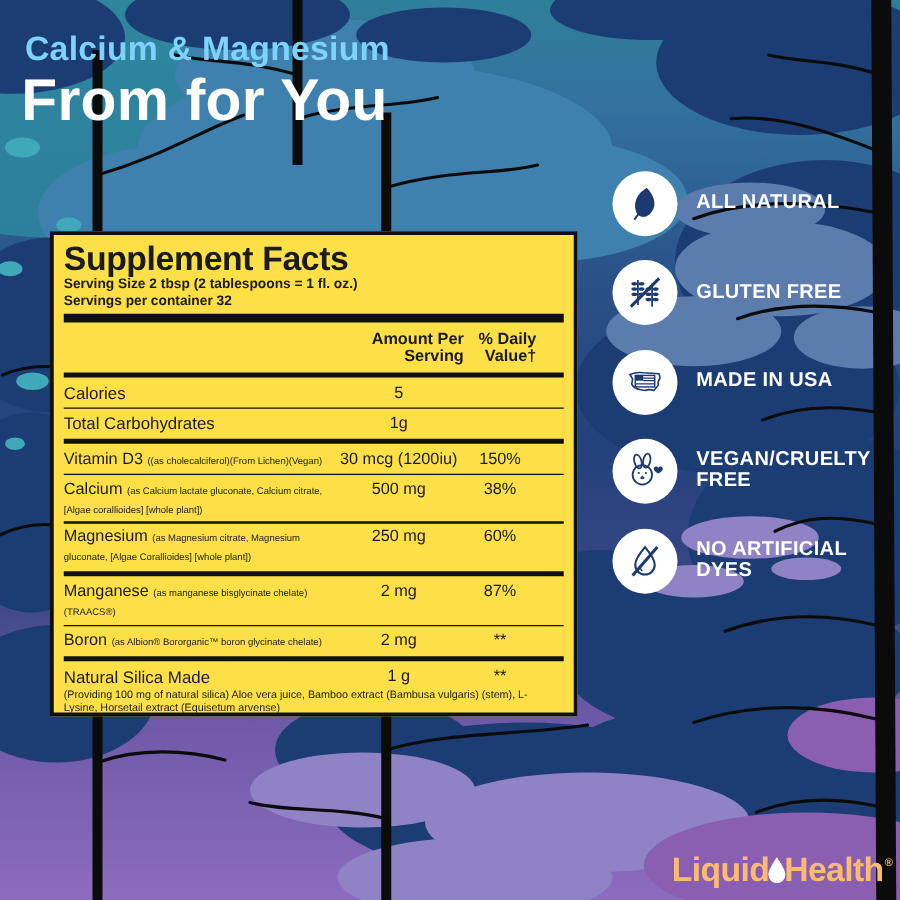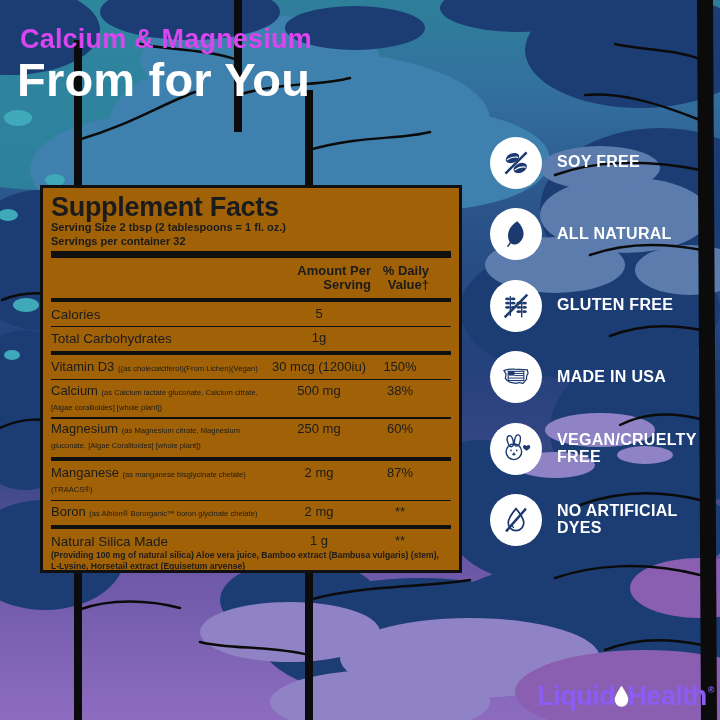--- a/index.html
+++ b/index.html
@@ -8,52 +8,52 @@
   .bg{position:absolute;inset:0;}
 
   
   .eyebrow{position:absolute;left:20px;top:24px;font-size:27px;font-weight:700;
            letter-spacing:.2px;}
   .hero-title{position:absolute;left:17px;top:52px;font-size:47px;font-weight:800;
               color:#fff;letter-spacing:.2px;}
 
   
   .panel{position:absolute;left:40px;top:185px;width:422px;height:388px;
-         background:#a16207;border:3px solid #101010;box-sizing:border-box;
+         background:#fde047;border:3px solid #101010;box-sizing:border-box;
          padding:4px 8px 4px 8px;color:#1b1b1b;overflow:hidden;}
   .panel .title{font-size:27px;font-weight:800;letter-spacing:-.3px;line-height:1.05;
                 margin-top:1px;}
   .panel .serv{font-size:11px;font-weight:700;line-height:1.22;}
   .bar{background:#101010;margin:3px 0;}
   .bar.t{height:7px;} .bar.m{height:4px;} .bar.s{height:1.6px;margin:1.5px 0;}
   .cols{display:flex;align-items:flex-start;padding:3px 0 2px 0;}
   .cols .spacer-name{flex:1;}
   .colhead{font-size:13px;font-weight:700;line-height:1.1;text-align:right;}
   .c-amt{width:104px;} .c-dv{width:58px;} .c-end{width:22px;}
   .nrow{padding:2px 0;}
   .nrow .main{display:flex;align-items:flex-start;}
   .nname{flex:1;font-size:13px;line-height:1.15;padding-right:2px;}
   .nname .det{font-size:7.6px;letter-spacing:0;color:#1b1b1b;}
   .nval{width:104px;text-align:center;font-size:13px;line-height:1.15;}
   .ndv{width:58px;text-align:center;font-size:13px;line-height:1.15;}
   .nend{width:22px;}
-  .sub{font-size:8.6px;line-height:1.3;padding:1px 2px 0 0;font-weight:bold;}
+  .sub{font-size:8.6px;line-height:1.3;padding:1px 2px 0 0;}
 
   
   .badges{position:absolute;left:490px;top:127px;width:225px;}
   .badge{display:flex;align-items:center;height:71.5px;}
   .bcirc{width:52px;height:52px;border-radius:50%;background:#fff;flex:0 0 52px;
          display:flex;align-items:center;justify-content:center;}
   .bcirc svg{width:34px;height:34px;display:block;}
   .blabel{color:#fff;font-size:16px;font-weight:800;letter-spacing:.3px;
           margin-left:15px;line-height:1.05;}
 
   
   .logo{position:absolute;right:6px;bottom:8px;display:flex;align-items:baseline;
-        color:#8b5cf6;font-weight:800;font-size:27px;letter-spacing:-.5px;margin-left:36px;}
+        color:#fdba74;font-weight:800;font-size:27px;letter-spacing:-.5px;margin-left:36px;}
   .logo svg{width:17px;height:24px;margin:0 -3px 0 -2px;position:relative;top:3px;}
   .logo .reg{font-size:9px;font-weight:700;position:relative;top:-12px;margin-left:1px;}
 </style>
 </head>
 <body>
 
 <div class="stage">
 
   <svg class="bg" viewBox="0 0 720 720" aria-hidden="true">
     <defs>
@@ -140,21 +140,21 @@
       <path d="M700 170 C640 158 590 162 555 175"></path>
       <path d="M702 250 C650 240 615 246 590 255"></path>
       <path d="M702 330 C660 322 630 328 610 336"></path>
       <path d="M704 420 C665 410 640 415 620 425"></path>
       <path d="M700 500 C650 488 610 494 580 505"></path>
       <path d="M700 575 C640 560 590 566 555 578"></path>
       <path d="M702 645 C660 636 630 640 605 650"></path>
     </g>
   </svg>
 
-  <div class="eyebrow" style="color:#d946ef">Calcium &amp; Magnesium</div>
+  <div class="eyebrow" style="color:#7dd3fc">Calcium &amp; Magnesium</div>
   <div class="hero-title">From for You</div>
 
   <div class="panel">
     <div class="title">Supplement Facts</div>
     <div class="serv">Serving Size 2 tbsp (2 tablespoons = 1 fl. oz.)</div>
     <div class="serv">Servings per container 32</div>
     <div class="bar t"></div>
 
     <div class="cols">
       <div class="spacer-name"></div>
@@ -246,34 +246,20 @@
         <div class="ndv">**</div>
           <div class="nend"></div>
       </div>
       <div class="sub">(Providing 100 mg of natural silica) Aloe vera juice, Bamboo extract (Bambusa vulgaris) (stem), L-Lysine, Horsetail extract (Equisetum arvense)</div>
     </div>
 
   </div>
 
   <div class="badges">
 
-    <div class="badge">
-      <div class="bcirc">
-        <svg viewBox="0 0 48 48">
-          <g fill="#1C3A70">
-              <ellipse cx="19" cy="17" rx="10" ry="6.5" transform="rotate(-25 19 17)"></ellipse>
-          <ellipse cx="30" cy="31" rx="10" ry="6.5" transform="rotate(-25 30 31)"></ellipse>
-            </g>
-          <path d="M11 20 q8 -6 16 -4" stroke="#fff" stroke-width="1.6" fill="none"></path>
-          <path d="M22 34 q8 -6 16 -4" stroke="#fff" stroke-width="1.6" fill="none"></path>
-          <line x1="9" y1="39" x2="39" y2="9" stroke="#1C3A70" stroke-width="3.5"></line>
-          </svg>
-      </div>
-      <div class="blabel">SOY FREE</div>
-    </div>
 
 
     <div class="badge">
       <div class="bcirc">
         <svg viewBox="0 0 48 48">
           <path d="M26 6 C36 16 38 28 29 36 C23 41 16 39 14 33 C10 22 16 12 26 6 Z" fill="#1C3A70"></path>
           <path d="M12 42 Q20 31 27 20" stroke="#1C3A70" stroke-width="2.2" fill="none"></path>
           </svg>
       </div>
       <div class="blabel">ALL NATURAL</div>

